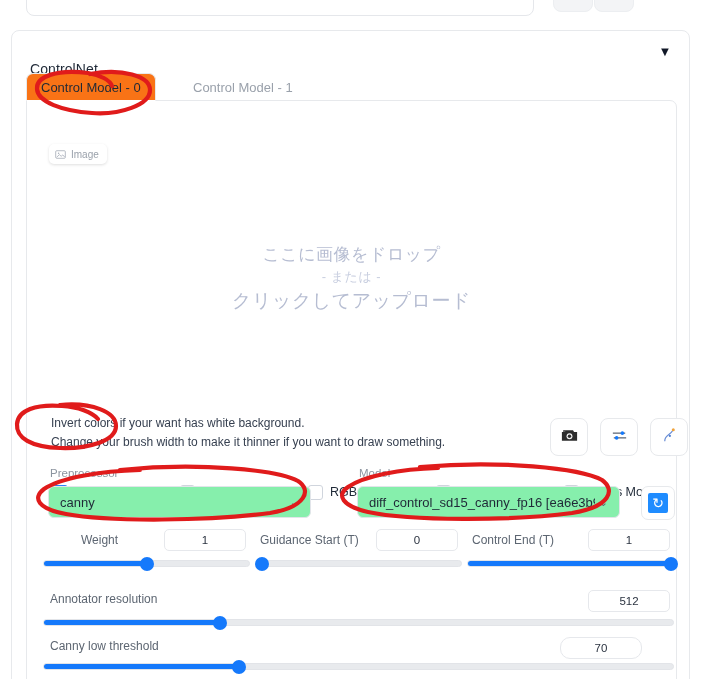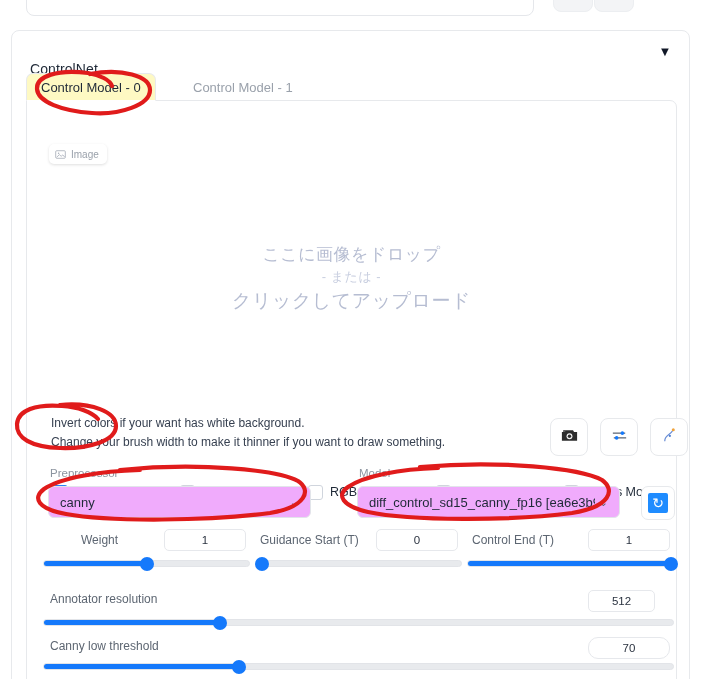--- a/index.html
+++ b/index.html
@@ -83,21 +83,21 @@
     padding: 0 14px;
     display: flex; align-items: center;
     font-size: 13px;
     box-sizing: border-box;
   }
   .tab.active {
     left: 0;
     border: 1px solid #e7e9ec;
     border-bottom: 1px solid #ffffff;
     border-radius: 7px 7px 0 0;
-    background: #fef9c3;
+    background: #f97316;
     color: #1f2937;
     z-index: 3;
   }
   .tab.inactive {
     left: 152px;
     color: #9aa1ab;
     background: transparent;
     border: 1px solid transparent;
   }
 
@@ -230,21 +230,21 @@
   .field-label {
     position: absolute;
     font-size: 11.5px;
     color: #8d95a0;
   }
   .dd {
     position: absolute;
     height: 32px;
     border: 1px solid #e2e5ea;
     border-radius: 6px;
-    background: #f0abfc;
+    background: #86efac;
     box-sizing: border-box;
     display: flex;
     align-items: center;
     padding: 0 11px 0 11px;
   }
   .dd .val {
     flex: 1 1 auto;
     font-size: 13px;
     color: #1f2937;
     white-space: nowrap;
@@ -465,28 +465,28 @@
     </div>
 
     <div class="slider-label" style="left:460px; top:502px;">Control End (T)</div>
     <div class="numbox" style="left:576px; top:498px; width:82px;">1</div>
     <div class="track" style="left:455px; top:529px; width:207px;">
       <div class="fill" style="width:100%;"></div>
       <div class="thumb" style="left:99%;"></div>
     </div>
 
     <div class="slider-label" style="left:38px; top:561px;">Annotator resolution</div>
-    <div class="numbox" style="left:576px; top:559px; width:67px;">512</div>
+    <div class="numbox" style="left:576px; top:559px; width:82px;">512</div>
     <div class="track" style="left:31px; top:588px; width:631px;">
       <div class="fill" style="width:28%;"></div>
       <div class="thumb" style="left:28%;"></div>
     </div>
 
     <div class="slider-label" style="left:38px; top:608px;">Canny low threshold</div>
-    <div class="numbox" style="left:576px; top:606px; width:82px;border-radius:10px;">70</div>
+    <div class="numbox" style="left:548px; top:606px; width:82px;border-radius:10px;">70</div>
     <div class="track" style="left:31px; top:632px; width:631px;">
       <div class="fill" style="width:31%;"></div>
       <div class="thumb" style="left:31%;"></div>
     </div>
 
   </div>
 
   <svg class="annot" viewBox="0 0 701 679">
     <g fill="none" stroke="#e01b1b" stroke-width="4.2" stroke-linecap="round">
 

